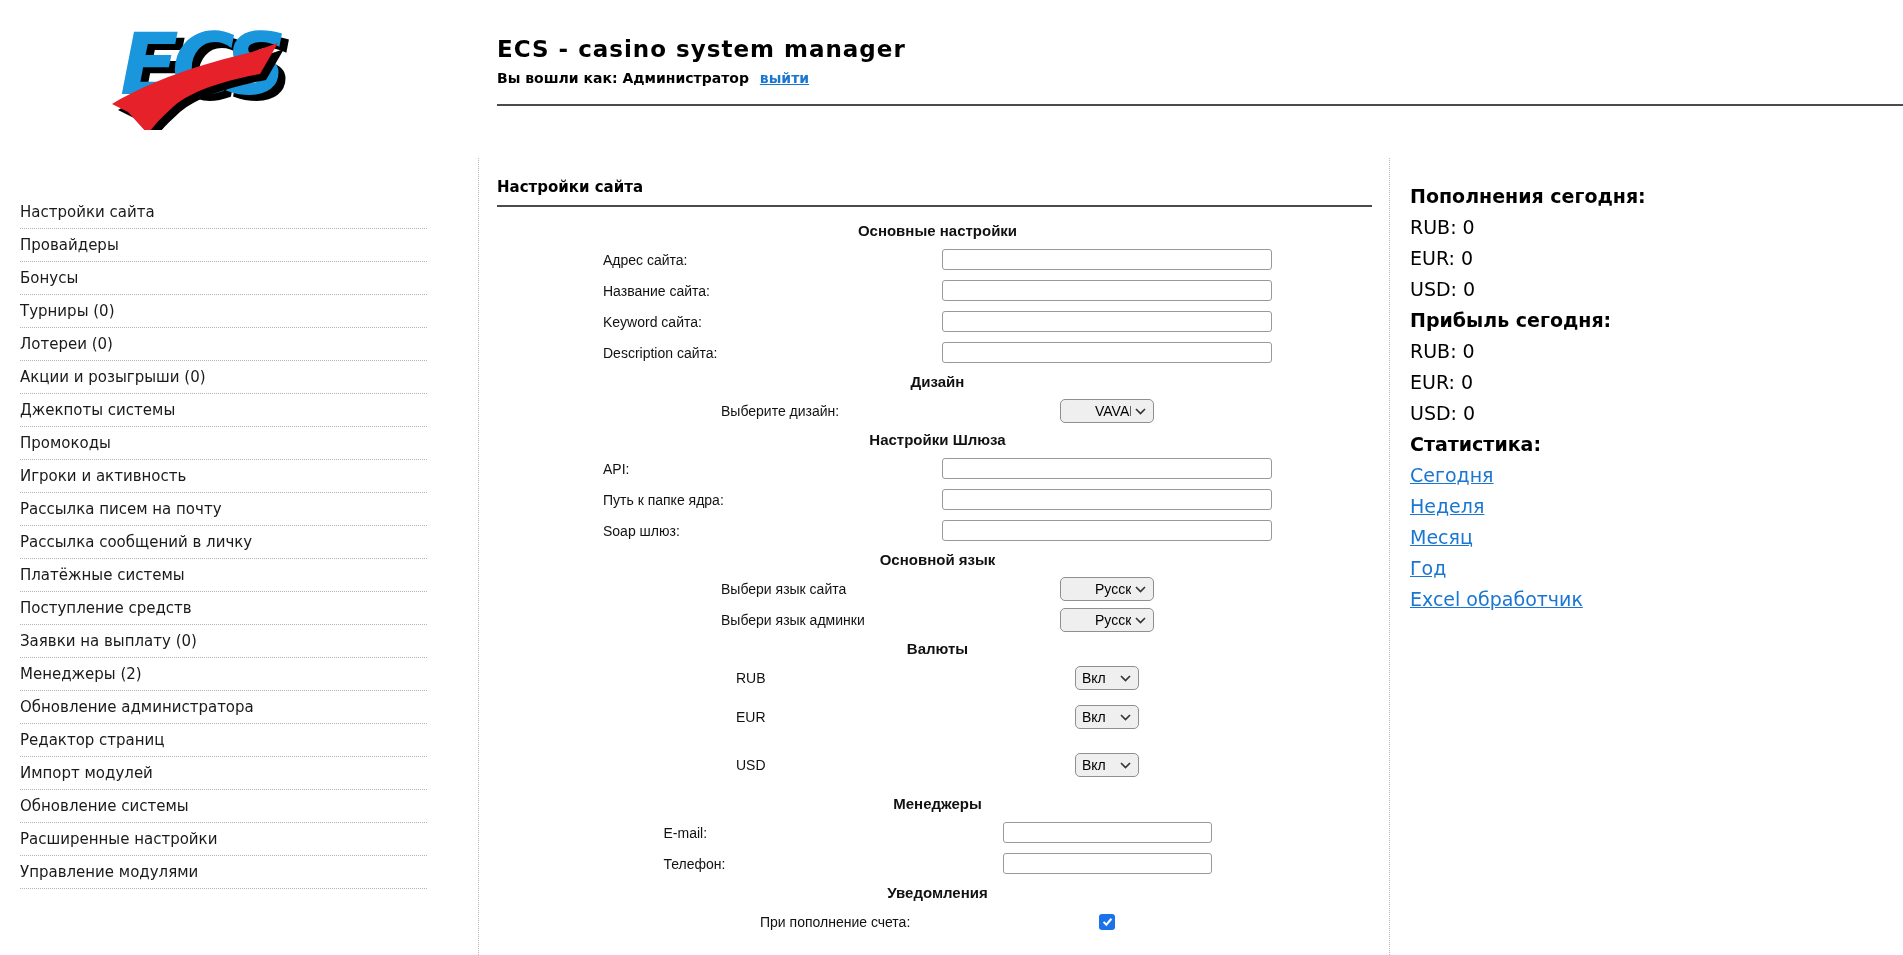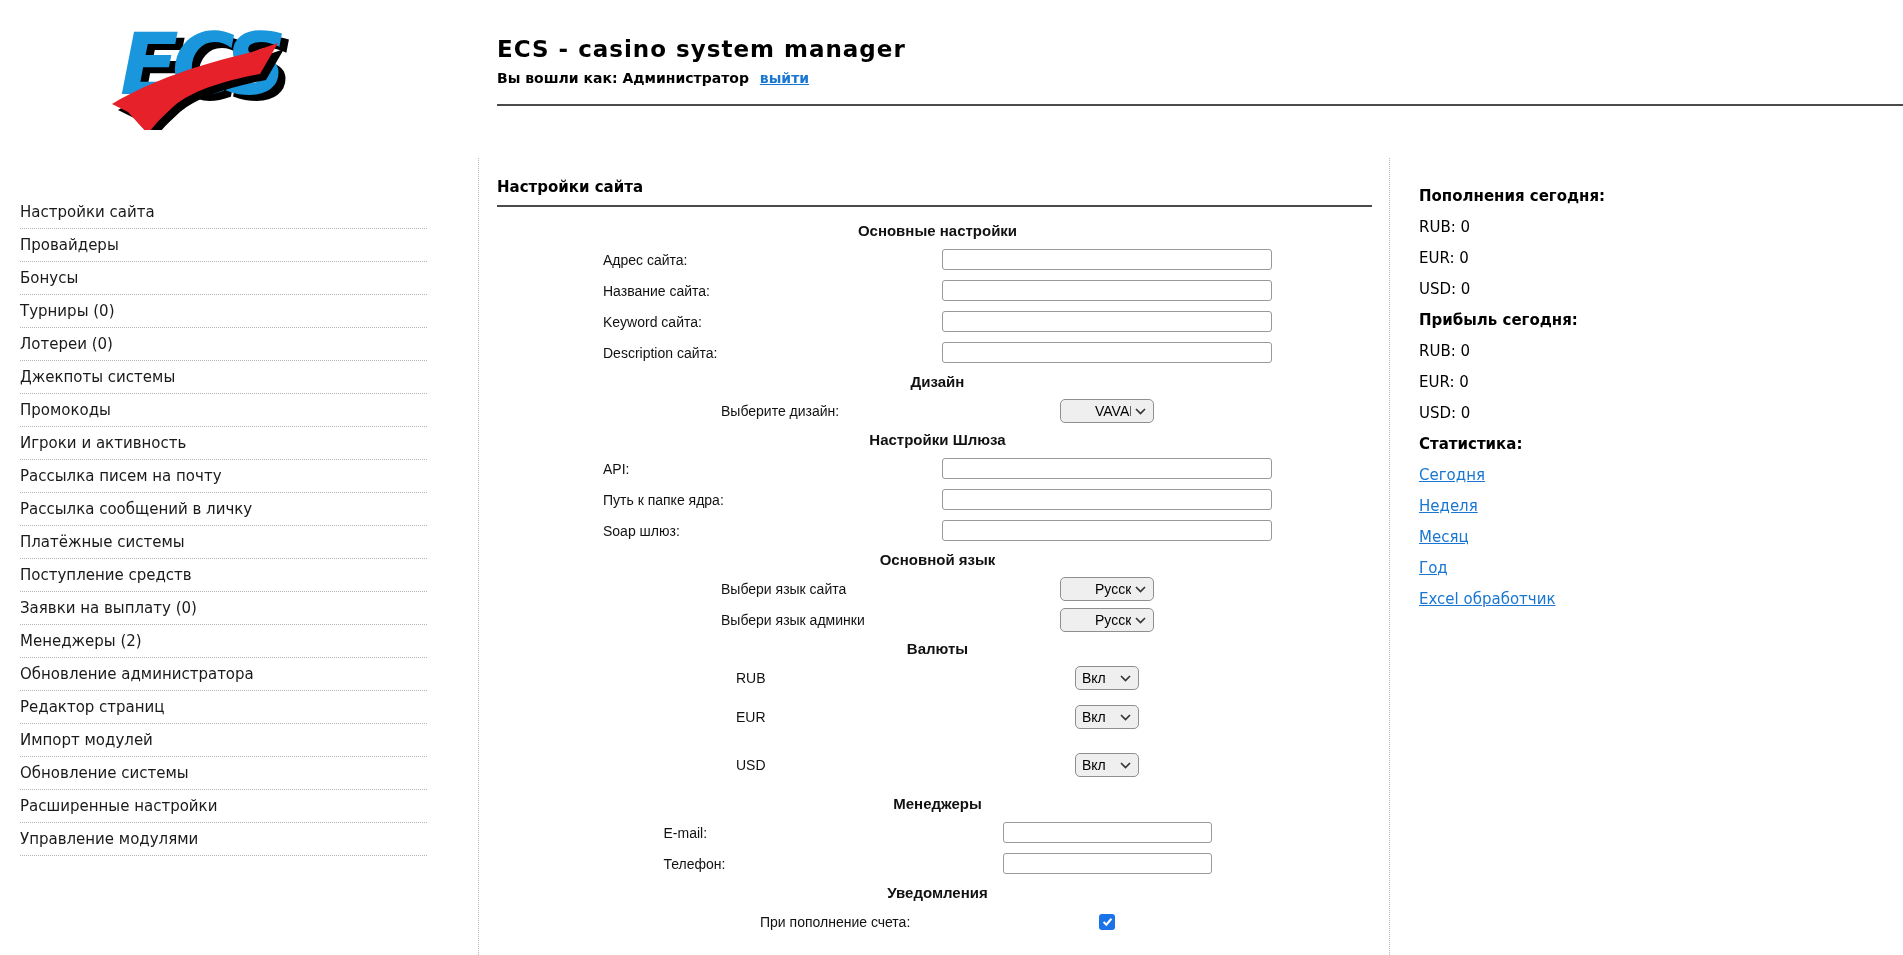--- a/index.html
+++ b/index.html
@@ -55,21 +55,21 @@
          padding:0 22px 0 6px;}
   .s-md select{width:94px;padding-left:34px;}
   .s-sm select{width:64px;}
   .chev{position:absolute;right:8px;top:9px;pointer-events:none;}
   .checkbox{display:inline-flex;width:16px;height:16px;border-radius:3px;
             background:var(--checkbox-blue);align-items:center;justify-content:center;
             cursor:pointer;}
 
   
   .rightpanel{position:absolute;left:1410px;top:180px;width:470px;}
-  .rp-line{height:31px;display:flex;align-items:center;font-size:15px;margin-left:9px;}
+  .rp-line{height:31px;display:flex;align-items:center;font-size:19px;}
   .rp-title{font-weight:bold;}
   .rp-line a{color:var(--accent);text-decoration:underline;}
 </style>
 </head>
 <body>
 
 <div class="page">
 
   <div class="logo">
     <svg width="190" height="120" viewBox="0 0 190 120">
@@ -100,20 +100,23 @@
       <div class="side-item">
     <span>Бонусы</span>
   </div>
       <div class="side-item">
     <span>Турниры (0)</span>
   </div>
       <div class="side-item">
     <span>Лотереи (0)</span>
   </div>
       <div class="side-item">
+    <span>Акции и розыгрыши (0)</span>
+  </div>
+      <div class="side-item">
     <span>Джекпоты системы</span>
   </div>
       <div class="side-item">
     <span>Промокоды</span>
   </div>
       <div class="side-item">
     <span>Игроки и активность</span>
   </div>
       <div class="side-item">
     <span>Рассылка писем на почту</span>

